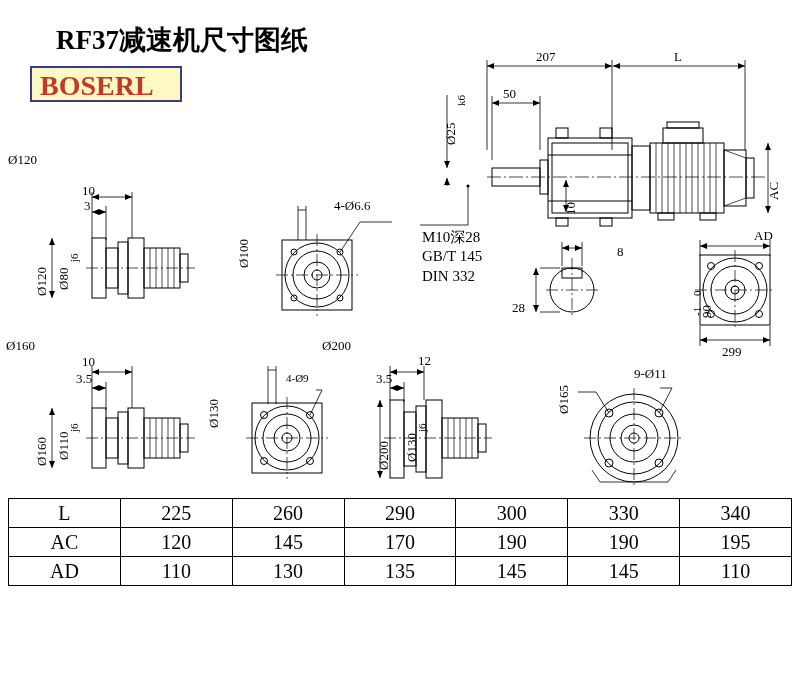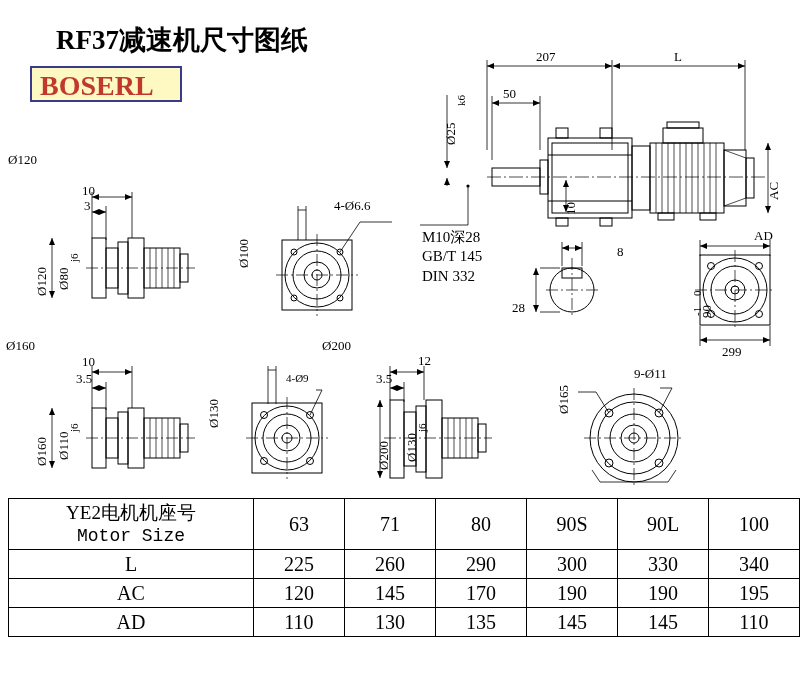--- a/index.html
+++ b/index.html
@@ -437,32 +437,20 @@
   <div class="dim" style="left:400px; top:353px;margin-left:18px;">12</div>
   <div class="dim" style="left:376px; top:371px;">3.5</div>
   <div class="dim rot90" style="left:376px; top:470px;">Ø200</div>
   <div class="dim rot90" style="left:404px; top:462px;">Ø130</div>
   <div class="dim small rot90" style="left:416px; top:432px;">j6</div>
   <div class="dim" style="left:634px; top:366px;">9-Ø11</div>
   <div class="dim rot90" style="left:556px; top:414px;">Ø165</div>
 
   <table class="spec">
     <tbody>
-        <tr>
-      <td class="c0 head2">
-        <div>YE2电机机座号</div>
-        <div class="mono">Motor Size</div>
-      </td>
-      <td class="cN">63</td>
-      <td class="cN">71</td>
-      <td class="cN">80</td>
-      <td class="cN">90S</td>
-      <td class="cN">90L</td>
-      <td class="cN">100</td>
-    </tr>
     <tr>
       <td class="lbl">L</td>
       <td>225</td>
       <td>260</td>
       <td>290</td>
       <td>300</td>
       <td>330</td>
       <td>340</td>
     </tr>
     <tr>

